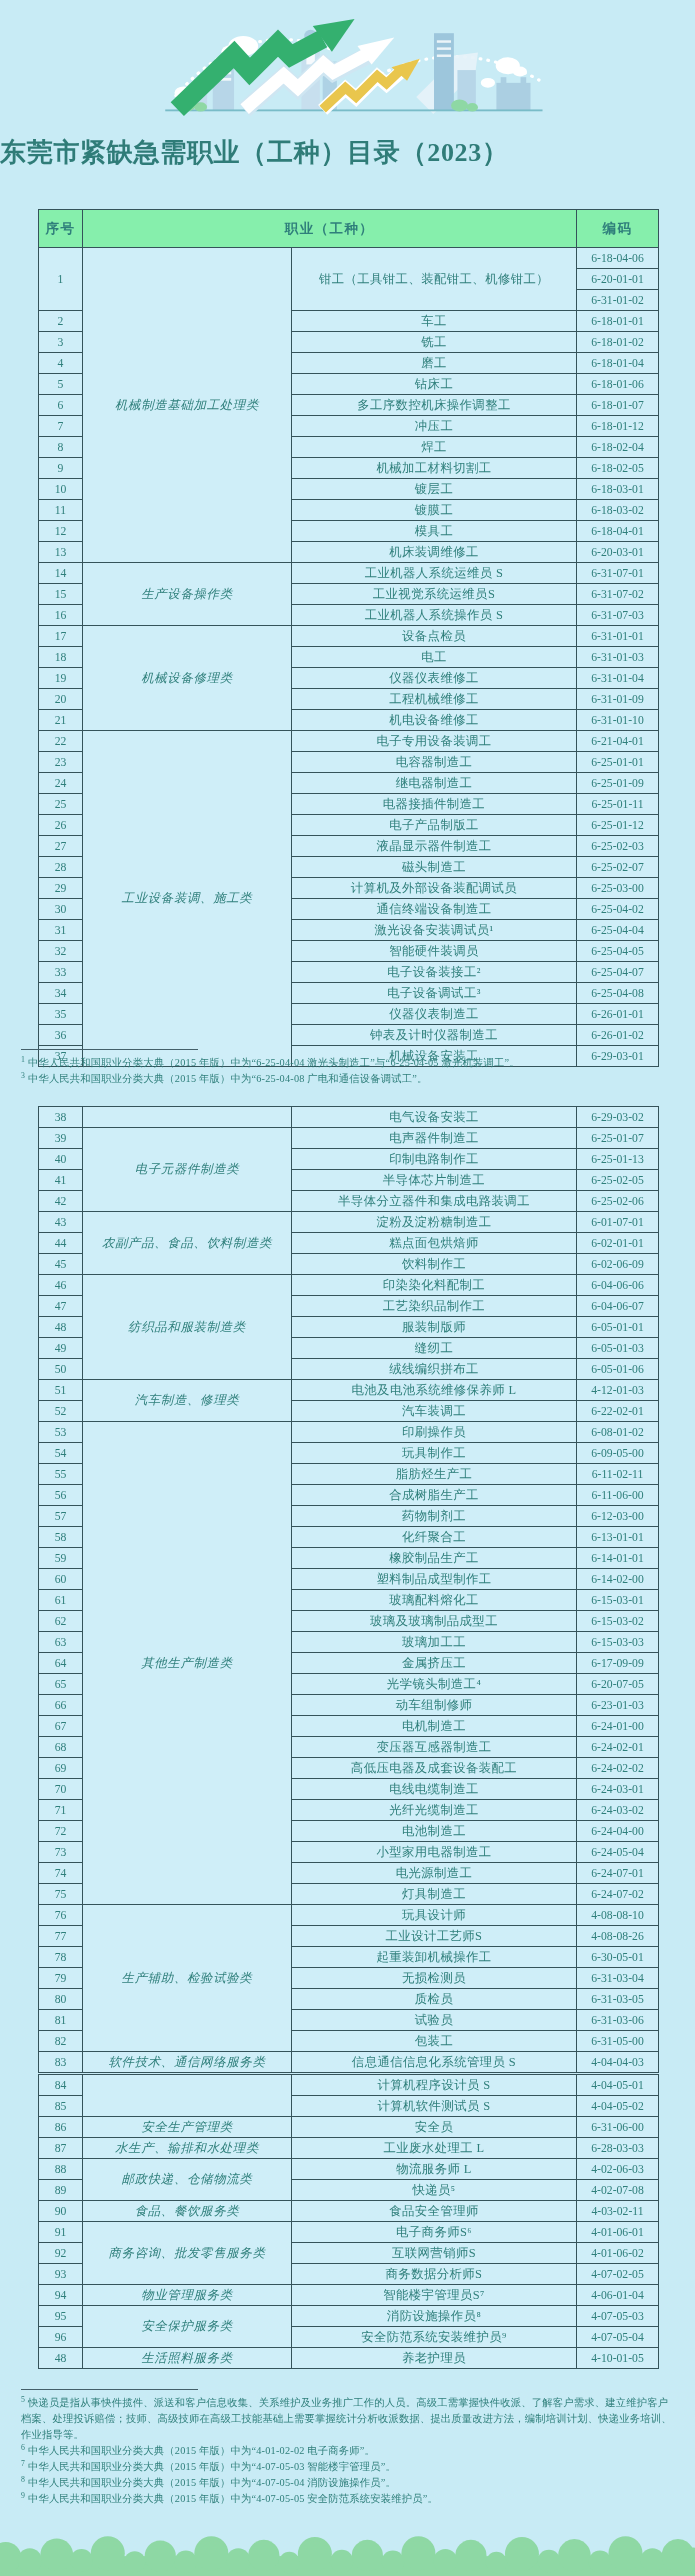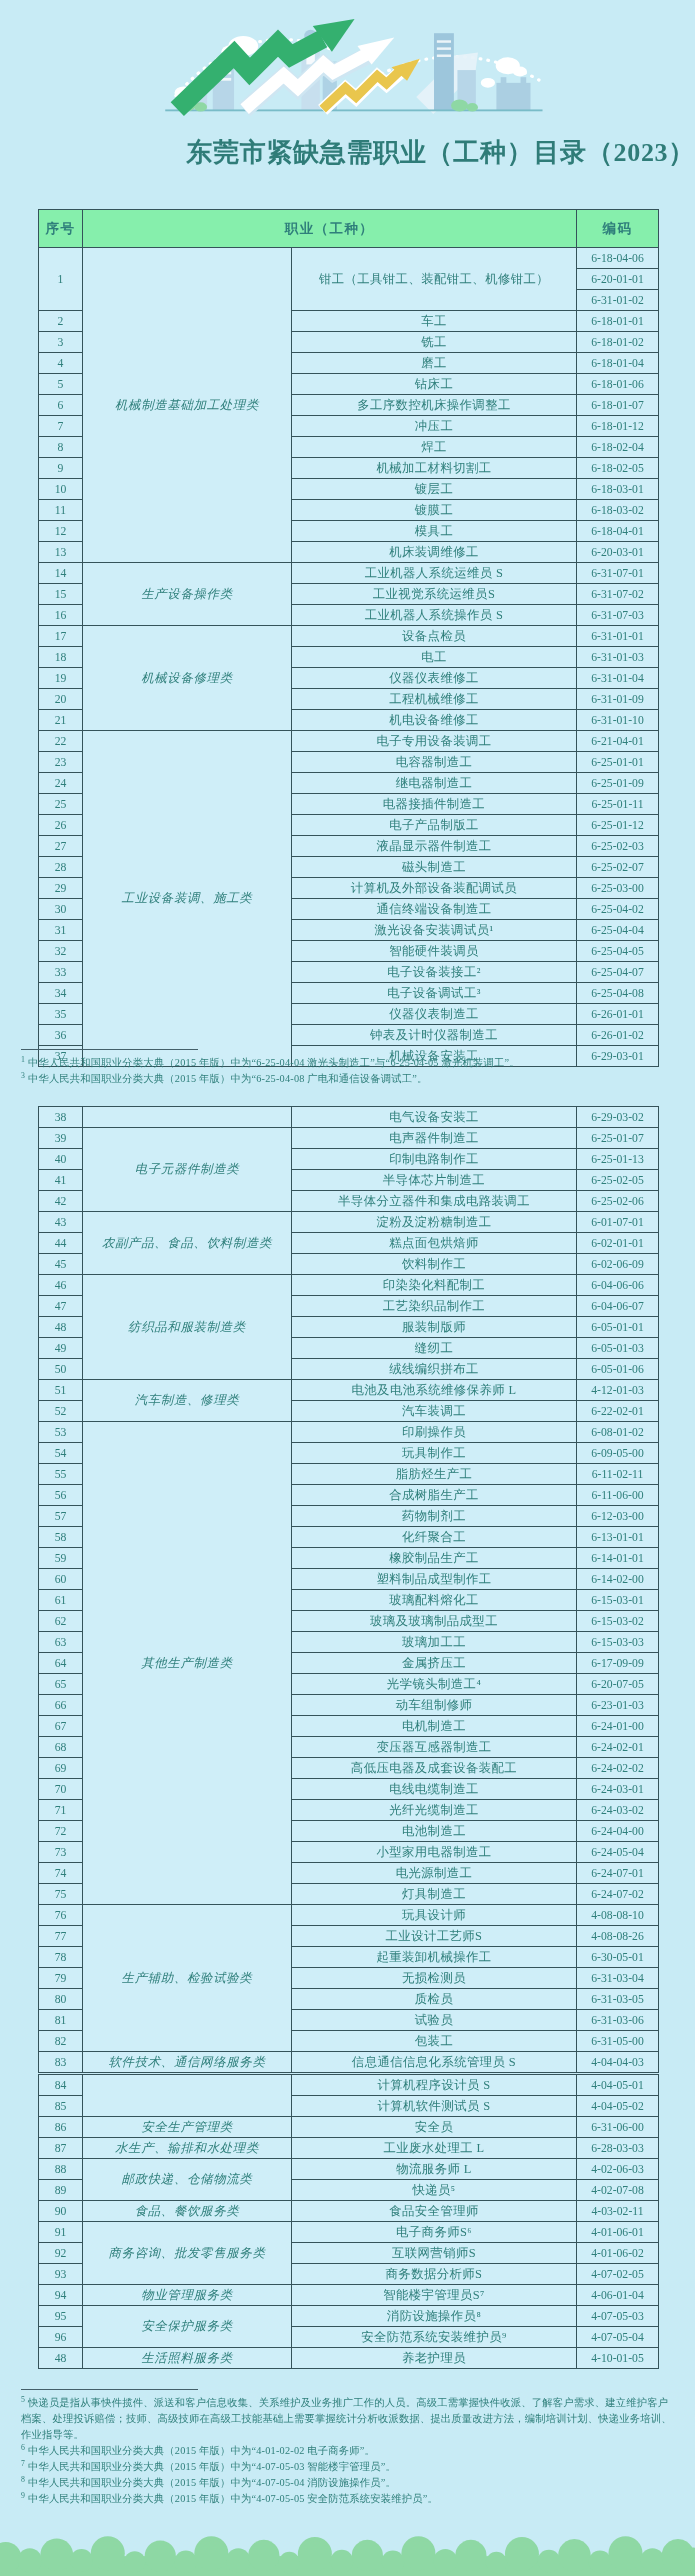--- a/index.html
+++ b/index.html
@@ -5,21 +5,21 @@
   html,body{margin:0;padding:0;}
   body{
     width:695px;height:2576px;position:relative;overflow:hidden;
     background:#c8ebf5;
     font-family:"Liberation Serif","DejaVu Serif",serif;
   }
   #page{position:absolute;inset:0;}
   .hero{position:absolute;left:0;top:8.5px;width:695px;height:125px;}
   .title{
     position:absolute;top:133px;left:0;width:695px;height:40px;line-height:40px;
-    text-align:right;font-size:26px;font-weight:700;color:#2f7c78;letter-spacing:0.7px;
+    text-align:left;font-size:26px;font-weight:700;color:#2f7c78;letter-spacing:0.7px;
   }
   table.tbl{
     position:absolute;left:38px;width:620px;
     border-collapse:collapse;table-layout:fixed;
     border:1.7px solid #35535a;
   }
   #t1{top:209px}
   #t2{top:1106px}
   #t3{top:2074px}
   .tbl th,.tbl td{

